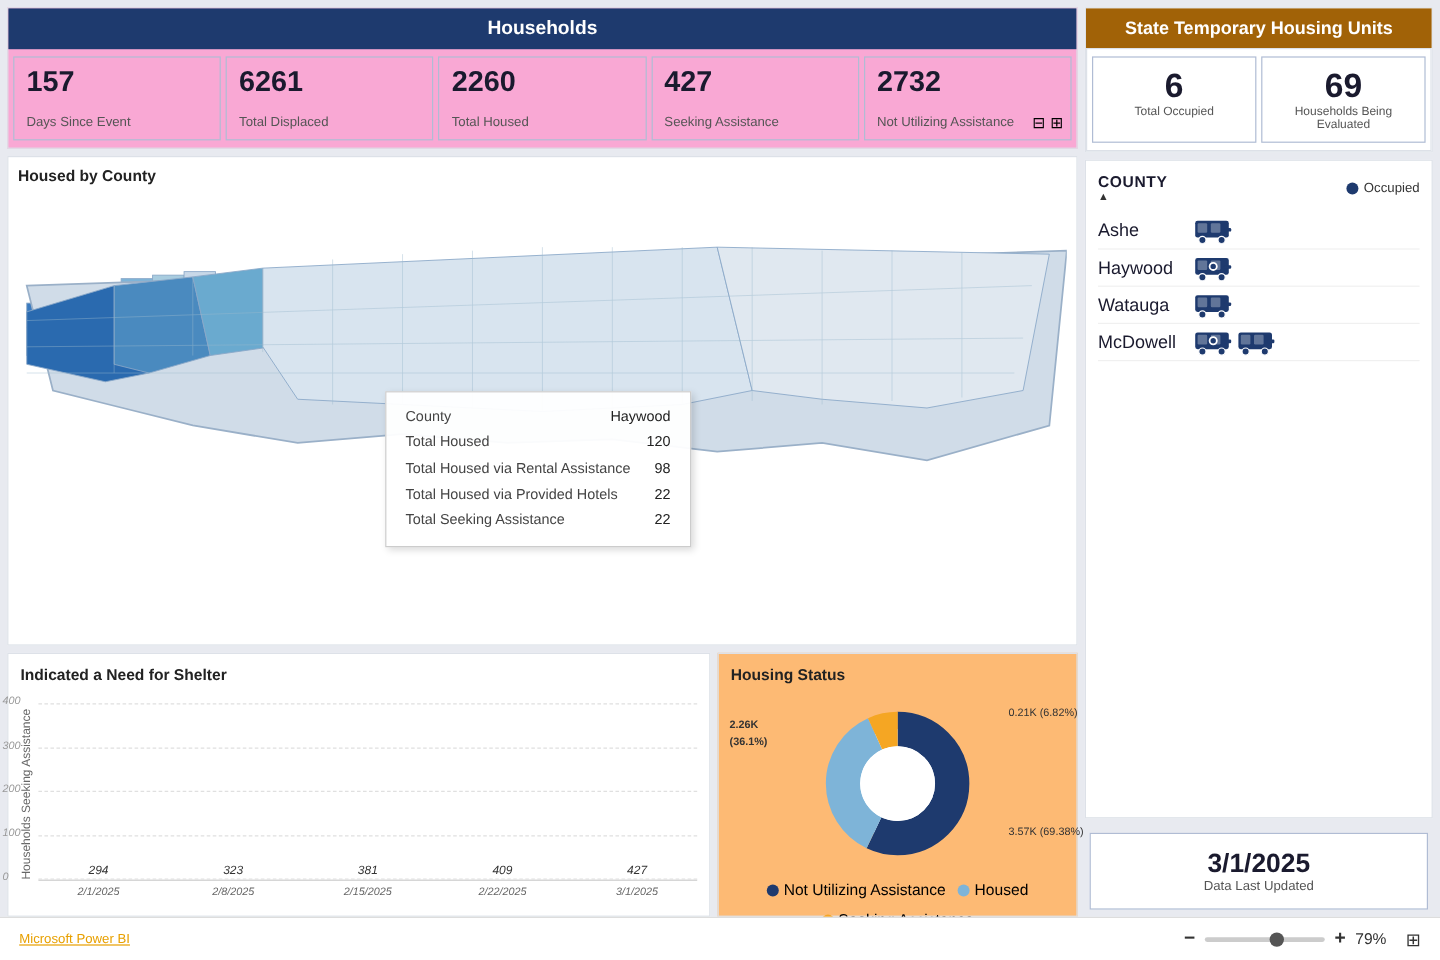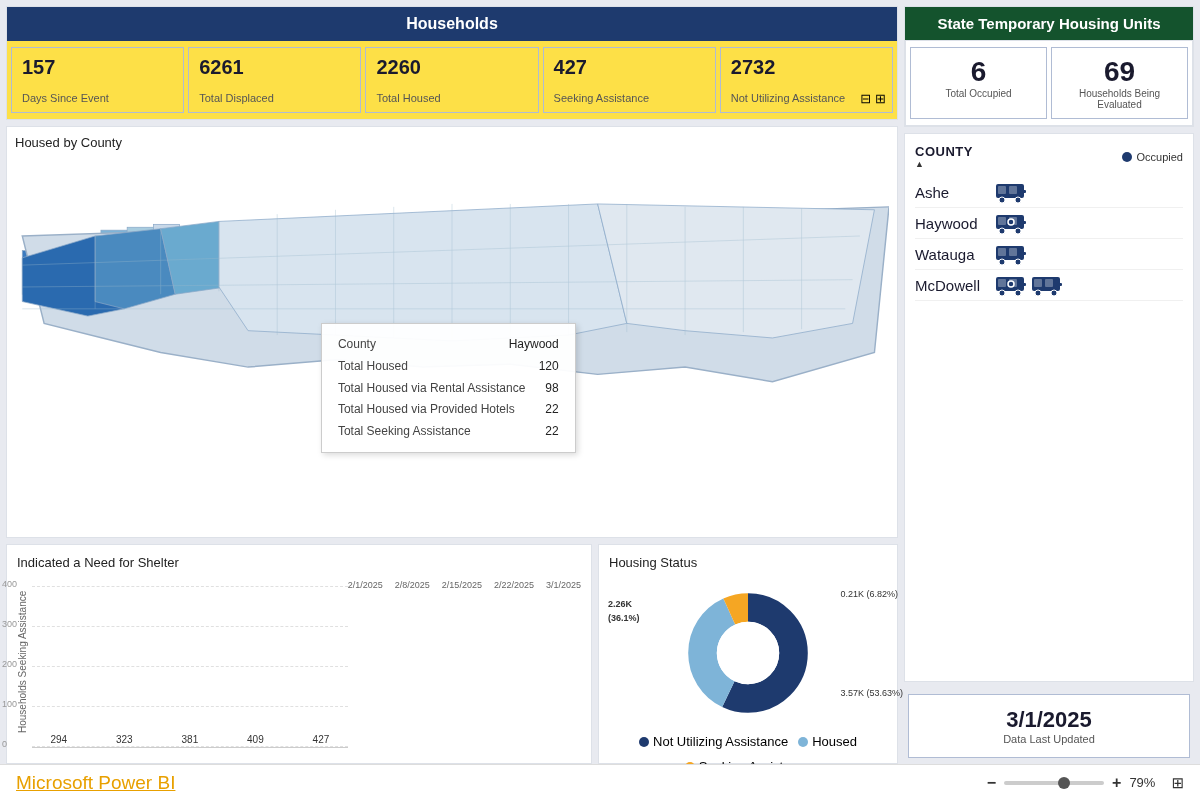--- a/index.html
+++ b/index.html
@@ -32,21 +32,21 @@
     }
     .right-panel {
       width: 290px;
       display: flex;
       flex-direction: column;
       gap: 6px;
     }
 
     
     .households-section {
-      background: #fde047;
+      background: #f9a8d4;
       border: 1px solid #dde1e8;
     }
     .households-header {
       background: #1e3a6e;
       color: white;
       text-align: center;
       padding: 8px 12px;
       font-size: 16px;
       font-weight: 600;
     }
@@ -57,21 +57,21 @@
     }
     .kpi-card {
       flex: 1;
       border: 1.5px solid #b0bcd4;
       padding: 8px 10px;
       display: flex;
       flex-direction: column;
       align-items: flex-start;
     }
     .kpi-number {
-      font-size: 20px;
+      font-size: 24px;
       font-weight: 700;
       color: #1a1a2e;
       line-height: 1.1;
     }
     .kpi-label {
       font-size: 11px;
       color: #555;
       margin-top: 14px;
     }
     .kpi-card.last {
@@ -88,21 +88,21 @@
     
     .map-section {
       background: #fff;
       border: 1px solid #dde1e8;
       flex: 1;
       position: relative;
       padding: 8px;
     }
     .section-title {
       font-size: 13px;
-      font-weight: 400;
+      font-weight: 700;
       color: #222;
       margin-bottom: 6px;
     }
     .map-container {
       position: relative;
       height: calc(100% - 22px);
     }
     .map-svg {
       width: 100%;
       height: 100%;
@@ -134,21 +134,21 @@
       height: 220px;
     }
     .bar-chart-section {
       flex: 1;
       background: #fff;
       border: 1px solid #dde1e8;
       padding: 10px 10px 6px 10px;
     }
     .donut-chart-section {
       width: 300px;
-      background: #ffffff;
+      background: #fdba74;
       border: 1px solid #dde1e8;
       padding: 10px;
     }
 
     
     .bar-chart-wrapper {
       display: flex;
       height: calc(100% - 30px);
       position: relative;
     }
@@ -156,21 +156,22 @@
       writing-mode: vertical-rl;
       transform: rotate(180deg);
       font-size: 10px;
       color: #666;
       margin-right: 4px;
       text-align: center;
     }
     .bar-chart-inner {
       flex: 1;
       display: flex;
-      flex-direction: row;
+      flex-direction: column;
+      font-style: italic;
     }
     .bars-container {
       flex: 1;
       display: flex;
       align-items: flex-end;
       gap: 12px;
       padding: 10px 0 0 0;
       border-bottom: 1px solid #ccc;
       position: relative;
     }
@@ -256,21 +257,21 @@
       flex-shrink: 0;
     }
     .chart-section-full {
       display: flex;
       flex-direction: column;
       height: 100%;
     }
 
     
     .state-housing-header {
-      background: #14532d;
+      background: #a16207;
       color: white;
       text-align: center;
       padding: 8px 12px;
       font-size: 15px;
       font-weight: 600;
     }
     .state-housing-kpis {
       display: flex;
       gap: 4px;
       padding: 6px 4px;
@@ -364,21 +365,21 @@
       height: 36px;
       background: #fff;
       border-top: 1px solid #ddd;
       display: flex;
       align-items: center;
       justify-content: space-between;
       padding: 0 16px;
     }
     .powerbi-link {
       color: #e8a000;
-      font-size: 19px;
+      font-size: 11px;
       font-weight: 500;
       text-decoration: underline;
       cursor: pointer;
     }
     .zoom-control {
       display: flex;
       align-items: center;
       gap: 8px;
       font-size: 13px;
       color: #333;
@@ -587,21 +588,21 @@
             <div class="donut-wrapper">
               <div class="donut-svg-container" style="position:relative;">
                 
                 <div style="position:absolute; left:-75px; top:10px; font-size:9px; color:#333; line-height:1.5;font-weight:bold;">
                   2.26K<br>(36.1%)
                 </div>
                 <div style="position:absolute; right:-85px; top:0; font-size:9px; color:#333; line-height:1.5;">
                   0.21K (6.82%)
                 </div>
                 <div style="position:absolute; right:-90px; bottom:20px; font-size:9px; color:#333;">
-                  3.57K (53.63%)
+                  3.57K (69.38%)
                 </div>
                 <svg viewBox="0 0 100 100" width="130" height="130">
 
                   <circle cx="50" cy="50" r="35" fill="white"></circle>
 
                   <circle cx="50" cy="50" r="35" fill="none" stroke="#1e3a6e" stroke-width="22" stroke-dasharray="125.4 219.9" stroke-dashoffset="0" transform="rotate(-90 50 50)"></circle>
 
                   <circle cx="50" cy="50" r="35" fill="none" stroke="#7eb4d8" stroke-width="22" stroke-dasharray="79.3 266" stroke-dashoffset="-125.4" transform="rotate(-90 50 50)"></circle>
 
                   <circle cx="50" cy="50" r="35" fill="none" stroke="#f5a623" stroke-width="22" stroke-dasharray="15 330.7" stroke-dashoffset="-204.7" transform="rotate(-90 50 50)"></circle>

